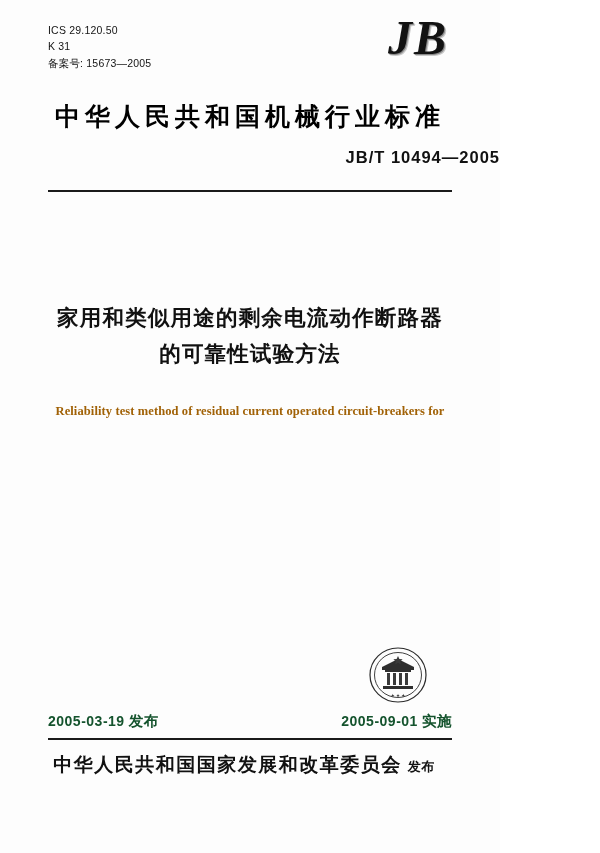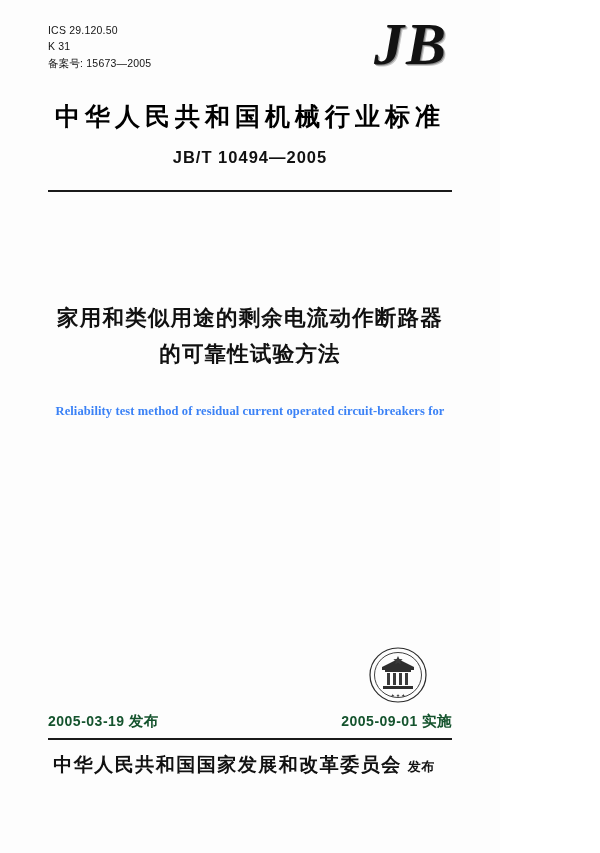--- a/index.html
+++ b/index.html
@@ -32,21 +32,21 @@
   }
   .header-meta div { white-space: nowrap; }
 
   .jb-logo {
     position: absolute;
     right: 52px;
     top: 14px;
     font-family: "Liberation Serif", serif;
     font-weight: bold;
     font-style: italic;
-    font-size: 60px;
+    font-size: 48px;
     letter-spacing: 2px;
     color: #121212;
     line-height: 1;
     text-shadow: 1px 1px 0 #8a8a8a, 2px 2px 0 #c9c9c9;
   }
 
   .std-title {
     position: absolute;
     left: 0;
     right: 0;
@@ -57,21 +57,21 @@
     font-size: 25px;
     letter-spacing: 5px;
     color: #000000;
   }
 
   .std-number {
     position: absolute;
     left: 0;
     right: 0;
     top: 148px;
-    text-align: center;
+    text-align: right;
     font-family: "Liberation Sans", sans-serif;
     font-weight: bold;
     font-size: 16.5px;
     letter-spacing: 1px;
     color: #111;
   }
 
   .rule-top {
     position: absolute;
     left: 48px;
@@ -100,21 +100,21 @@
     position: absolute;
     left: 0;
     right: 0;
     top: 400px;
     text-align: center;
     font-family: "Liberation Serif", serif;
     font-weight: bold;
     font-size: 12.5px;
     line-height: 1.85;
     letter-spacing: 0.1px;
-    color: #3b82f6;
+    color: #a16207;
   }
 
   
   .emblem {
     position: absolute;
     right: 72px;
     top: 645px;
     width: 60px;
     height: 60px;
   }

